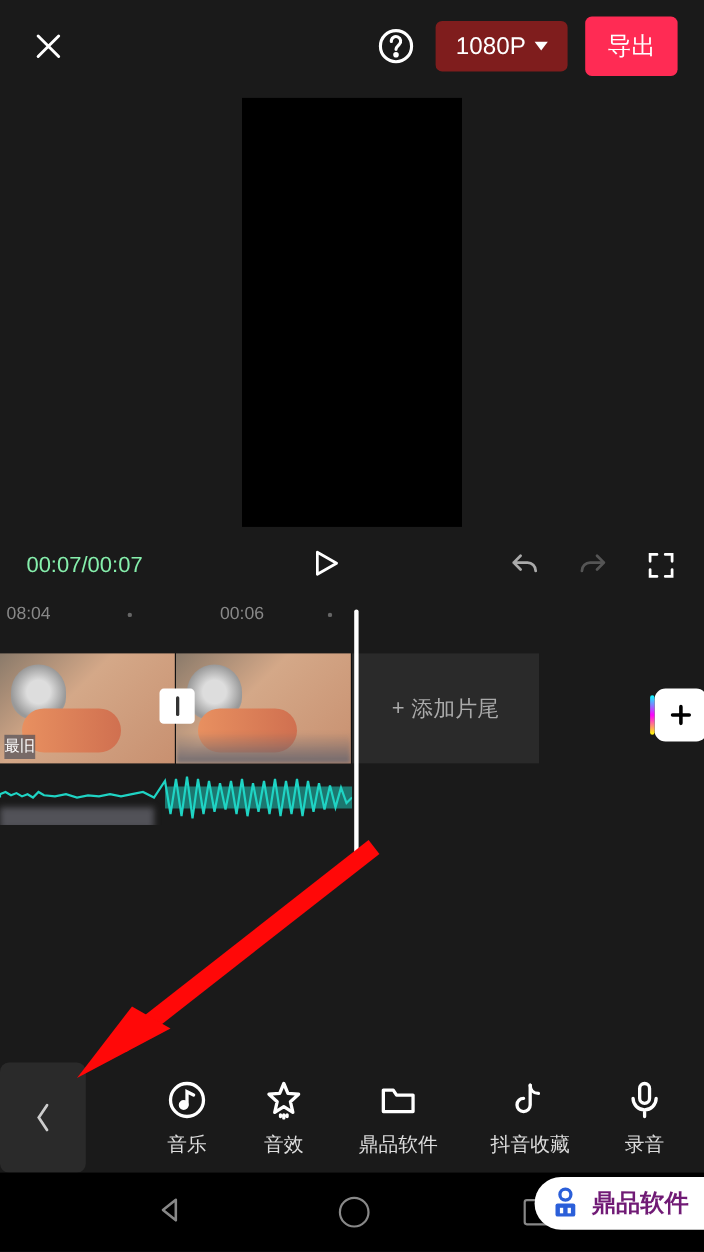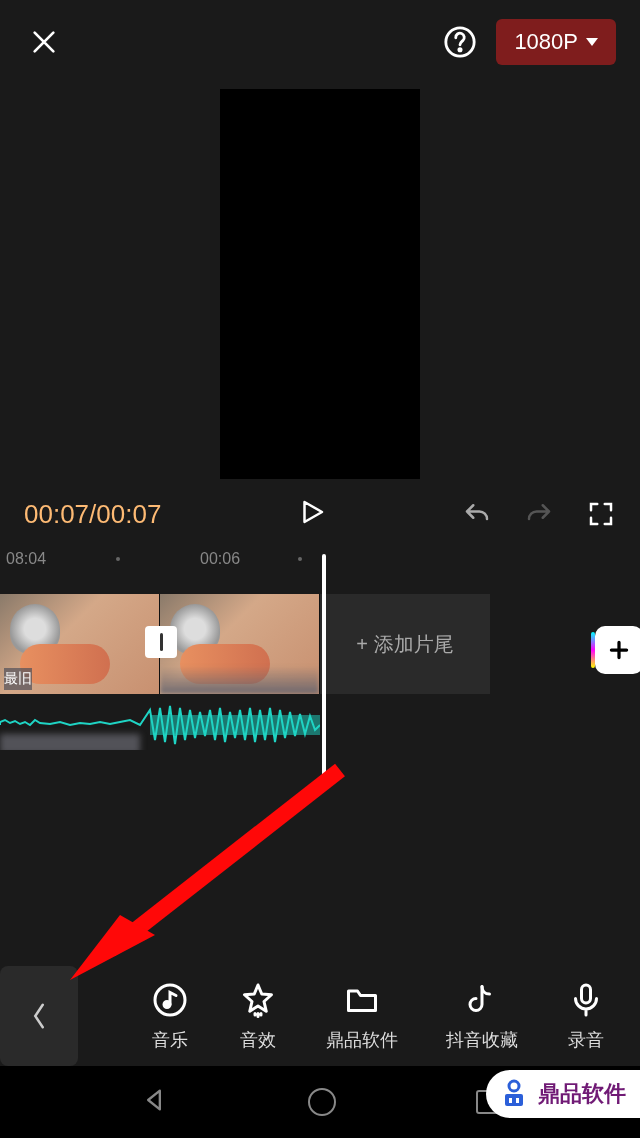--- a/index.html
+++ b/index.html
@@ -65,21 +65,21 @@
   background: #000;
 }
 
 
 .playback {
   height: 60px;
   display: flex;
   align-items: center;
   padding: 0 24px;
 }
-.time-label { color: #fdba74; font-size: 26px; }
+.time-label { color: #86efac; font-size: 20px; }
 .play-btn { margin: 0 auto; cursor: pointer; }
 .play-btn svg { width: 30px; height: 30px; }
 .pb-right { display: flex; gap: 32px; align-items: center; }
 .pb-right .icon { width: 30px; height: 30px; cursor: pointer; }
 
 
 .ruler {
   height: 30px;
   display: flex;
   align-items: center;
@@ -330,20 +330,21 @@
   <div class="help-btn">
     <svg viewBox="0 0 24 24" fill="none" stroke="#fff" stroke-width="2">
         <circle cx="12" cy="12" r="10"></circle>
         <path d="M9 9a3 3 0 115 2c-1 1-2 1.5-2 3" stroke-linecap="round"></path>
         <circle cx="12" cy="17.5" r="0.8" fill="#fff"></circle>
       </svg>
   </div>
   <div class="resolution-btn">
     <span>1080P</span>
   </div>
+  <div class="export-btn">导出</div>
 </div>
 
 <div class="preview-area">
   <div class="preview-video"></div>
 </div>
 
 <div class="playback">
   <div class="time-label">
     <span>00:07</span>/<span>00:07</span>
   </div>

